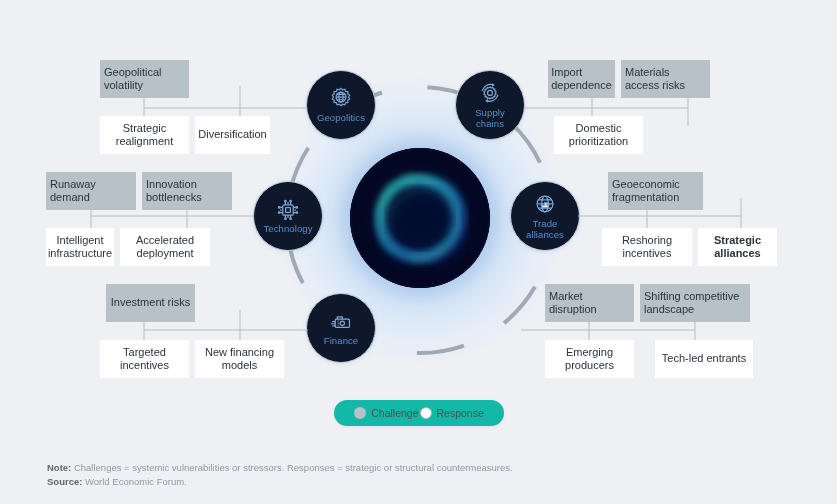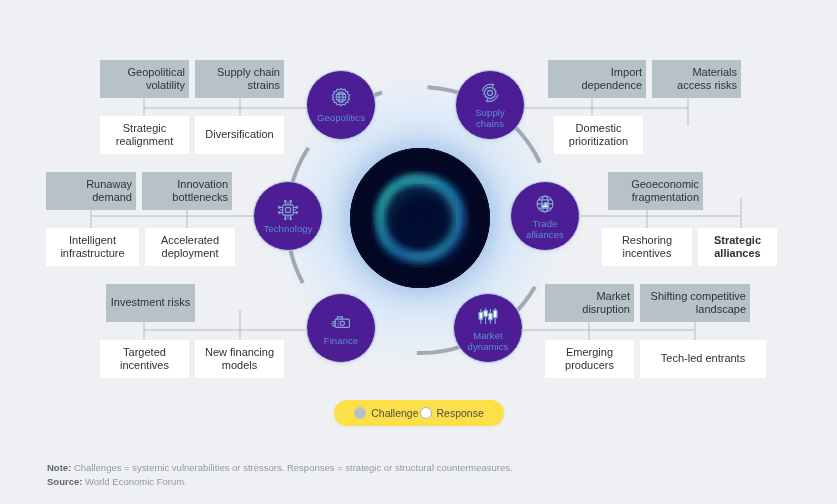--- a/index.html
+++ b/index.html
@@ -36,21 +36,21 @@
        rgba(4,8,34,0.0) 45%, rgba(4,8,34,0.55) 72%, rgba(3,6,26,0.95) 100%);
   }
   .orb-svg{position:absolute;inset:0;}
 
   
   .ring{position:absolute;left:278px;top:78px;width:284px;height:284px;}
 
   
   .hub{
     position:absolute;width:70px;height:70px;border-radius:50%;
-    background:#4c1d95;border:1px solid #b9cfe4;
+    background:#0f172a;border:1px solid #b9cfe4;
     display:flex;flex-direction:column;align-items:center;justify-content:center;
     box-shadow:0 1px 4px rgba(80,110,150,0.13);
     box-sizing:border-box;
   }
   .hub .hub-ico{width:26px;height:26px;margin-bottom:1px;display:block;}
   .hub .hub-lbl{
     font-size:9.5px;line-height:10.5px;color:#5b8fc9;text-align:center;
     letter-spacing:.1px;
   }
   #hub-geopolitics{left:306px;top:70px;}
@@ -58,39 +58,39 @@
   #hub-technology{left:253px;top:181px;}
   #hub-trade{left:510px;top:181px;}
   #hub-finance{left:306px;top:293px;}
   #hub-market{left:453px;top:293px;}
 
   
   .branch{position:absolute;}
   .row{display:flex;}
   .chal{
     background:#b7c1c8;color:#2d3236;
-    font-size:11px;line-height:13.5px;text-align:right;
+    font-size:11px;line-height:13.5px;text-align:left;
     display:flex;align-items:center;justify-content:center;
     height:38px;box-sizing:border-box;padding:2px 4px;
   }
   .resp{
     background:#ffffff;color:#2d3236;
     font-size:11px;line-height:13.5px;text-align:center;
     display:flex;align-items:center;justify-content:center;
     height:38px;box-sizing:border-box;padding:2px 4px;
   }
   .gap{width:6px;}
   .vgap{height:18px;}
 
   .connector{position:absolute;pointer-events:none;}
 
   
   .legend{
     position:absolute;left:334px;top:400px;width:170px;height:26px;
-    background:#fde047;border-radius:13px;
+    background:#14b8a6;border-radius:13px;
     display:flex;align-items:center;justify-content:center;gap:1px;
     box-shadow:0 1px 3px rgba(120,130,145,0.13);
   }
   .lg-item{display:flex;align-items:center;gap:5px;}
   .sw-fill{width:12px;height:12px;border-radius:50%;background:#b7c1c8;}
   .sw-open{width:12px;height:12px;border-radius:50%;background:#fff;border:1.2px solid #a9b3bc;box-sizing:border-box;}
   .lg-txt{font-size:10.5px;color:#4a4f55;}
 
   
   .footer{position:absolute;left:47px;top:461px;width:740px;}
@@ -238,68 +238,52 @@
         <rect x="6.6" y="9.4" width="13.2" height="7.6" rx="1"></rect>
         <circle cx="13.2" cy="13.2" r="2"></circle>
         <path d="M8.9 11.2h.9M8.9 13.2h.9M8.9 15.2h.9"></path>
         <path d="M3.9 11.6h3.2M2.6 13.6h4.5M3.9 15.6h3.2"></path>
         <path d="M8.6 9.4V7.2h4.6v2.2"></path>
       </g>
     </svg>
     <div class="hub-lbl">Finance</div>
   </div>
 
-  <div class="hub" id="hub-market">
-    <svg class="hub-ico" viewBox="0 0 24 24">
-      <g fill="none" stroke="#7fa8d4" stroke-width="1.1">
-        <path d="M5.4 4.6v13.6M9.8 3.6v15M14.2 4.6v13.6M18.6 3.8v14.6"></path>
-        <rect x="3.7" y="7.6" width="3.4" height="6.4" rx="0.5" fill="#f6fafe"></rect>
-        <rect x="8.1" y="6.2" width="3.4" height="5.2" rx="0.5" fill="#f6fafe"></rect>
-        <rect x="12.5" y="8.6" width="3.4" height="6.0" rx="0.5" fill="#f6fafe"></rect>
-        <rect x="16.9" y="5.8" width="3.4" height="6.8" rx="0.5" fill="#f6fafe"></rect>
-      </g>
-    </svg>
-    <div class="hub-lbl">
-      <span>Market</span><br>
-      <span>dynamics</span>
-    </div>
-  </div>
 
   <svg class="connector" style="left:100px;top:86px;width:210px;height:40px;">
     <g stroke="#b5bcc3" stroke-width="1" fill="none">
       <path d="M44,0 V22 H206"></path>
       <path d="M140,0 V22"></path>
       <path d="M44,22 V40"></path>
       <path d="M140,22 V40"></path>
     </g>
   </svg>
   <div class="branch" style="left:100px;top:60px;">
     <div class="row">
       <div class="chal" style="width:89px;">Geopolitical volatility</div>
       <div class="gap"></div>
-      <div class="chal" style="width:89px;">Supply chain strains</div>
     </div>
     <div class="vgap"></div>
     <div class="row">
       <div class="resp" style="width:89px;">Strategic realignment</div>
       <div class="gap"></div>
-      <div class="resp" style="width:89px;">Diversification</div>
+      <div class="resp" style="width:75px;">Diversification</div>
     </div>
   </div>
 
   <svg class="connector" style="left:524px;top:86px;width:212px;height:40px;">
     <g stroke="#b5bcc3" stroke-width="1" fill="none">
       <path d="M0,22 H164"></path>
       <path d="M68,0 V40"></path>
       <path d="M164,0 V40"></path>
     </g>
   </svg>
   <div class="branch" style="left:548px;top:60px;">
     <div class="row">
-      <div class="chal" style="width:98px;">Import dependence</div>
+      <div class="chal" style="width:67px;">Import dependence</div>
       <div class="gap"></div>
       <div class="chal" style="width:89px;">Materials access risks</div>
     </div>
     <div class="vgap"></div>
     <div class="row">
       <div class="gap"></div>
       <div class="resp" style="width:89px;">Domestic prioritization</div>
     </div>
   </div>
 
@@ -312,21 +296,21 @@
     </g>
   </svg>
   <div class="branch" style="left:46px;top:172px;">
     <div class="row">
       <div class="chal" style="width:90px;">Runaway demand</div>
       <div class="gap"></div>
       <div class="chal" style="width:90px;">Innovation bottlenecks</div>
     </div>
     <div class="vgap"></div>
     <div class="row">
-      <div class="resp" style="width:93px;">Intelligent infrastructure</div>
+      <div class="resp" style="width:68px;">Intelligent infrastructure</div>
       <div class="gap"></div>
       <div class="resp" style="width:90px;">Accelerated deployment</div>
     </div>
   </div>
 
   <svg class="connector" style="left:578px;top:198px;width:212px;height:40px;">
     <g stroke="#b5bcc3" stroke-width="1" fill="none">
       <path d="M0,18 H163"></path>
       <path d="M69,0 V40"></path>
       <path d="M163,0 V40"></path>
@@ -376,21 +360,21 @@
   <div class="branch" style="left:545px;top:284px;">
     <div class="row">
       <div class="chal" style="width:89px;">Market disruption</div>
       <div class="gap"></div>
       <div class="chal" style="width:110px;">Shifting competitive landscape</div>
     </div>
     <div class="vgap"></div>
     <div class="row">
       <div class="resp" style="width:89px;">Emerging producers</div>
       <div class="gap"></div>
-      <div class="resp" style="width:126px;">Tech-led entrants</div>
+      <div class="resp" style="width:98px;margin-left:15px;">Tech-led entrants</div>
     </div>
   </div>
 
   <div class="legend">
     <div class="lg-item">
       <span class="sw-fill"></span>
       <span class="lg-txt">Challenge</span>
     </div>
     <div class="lg-item">
       <span class="sw-open"></span>

